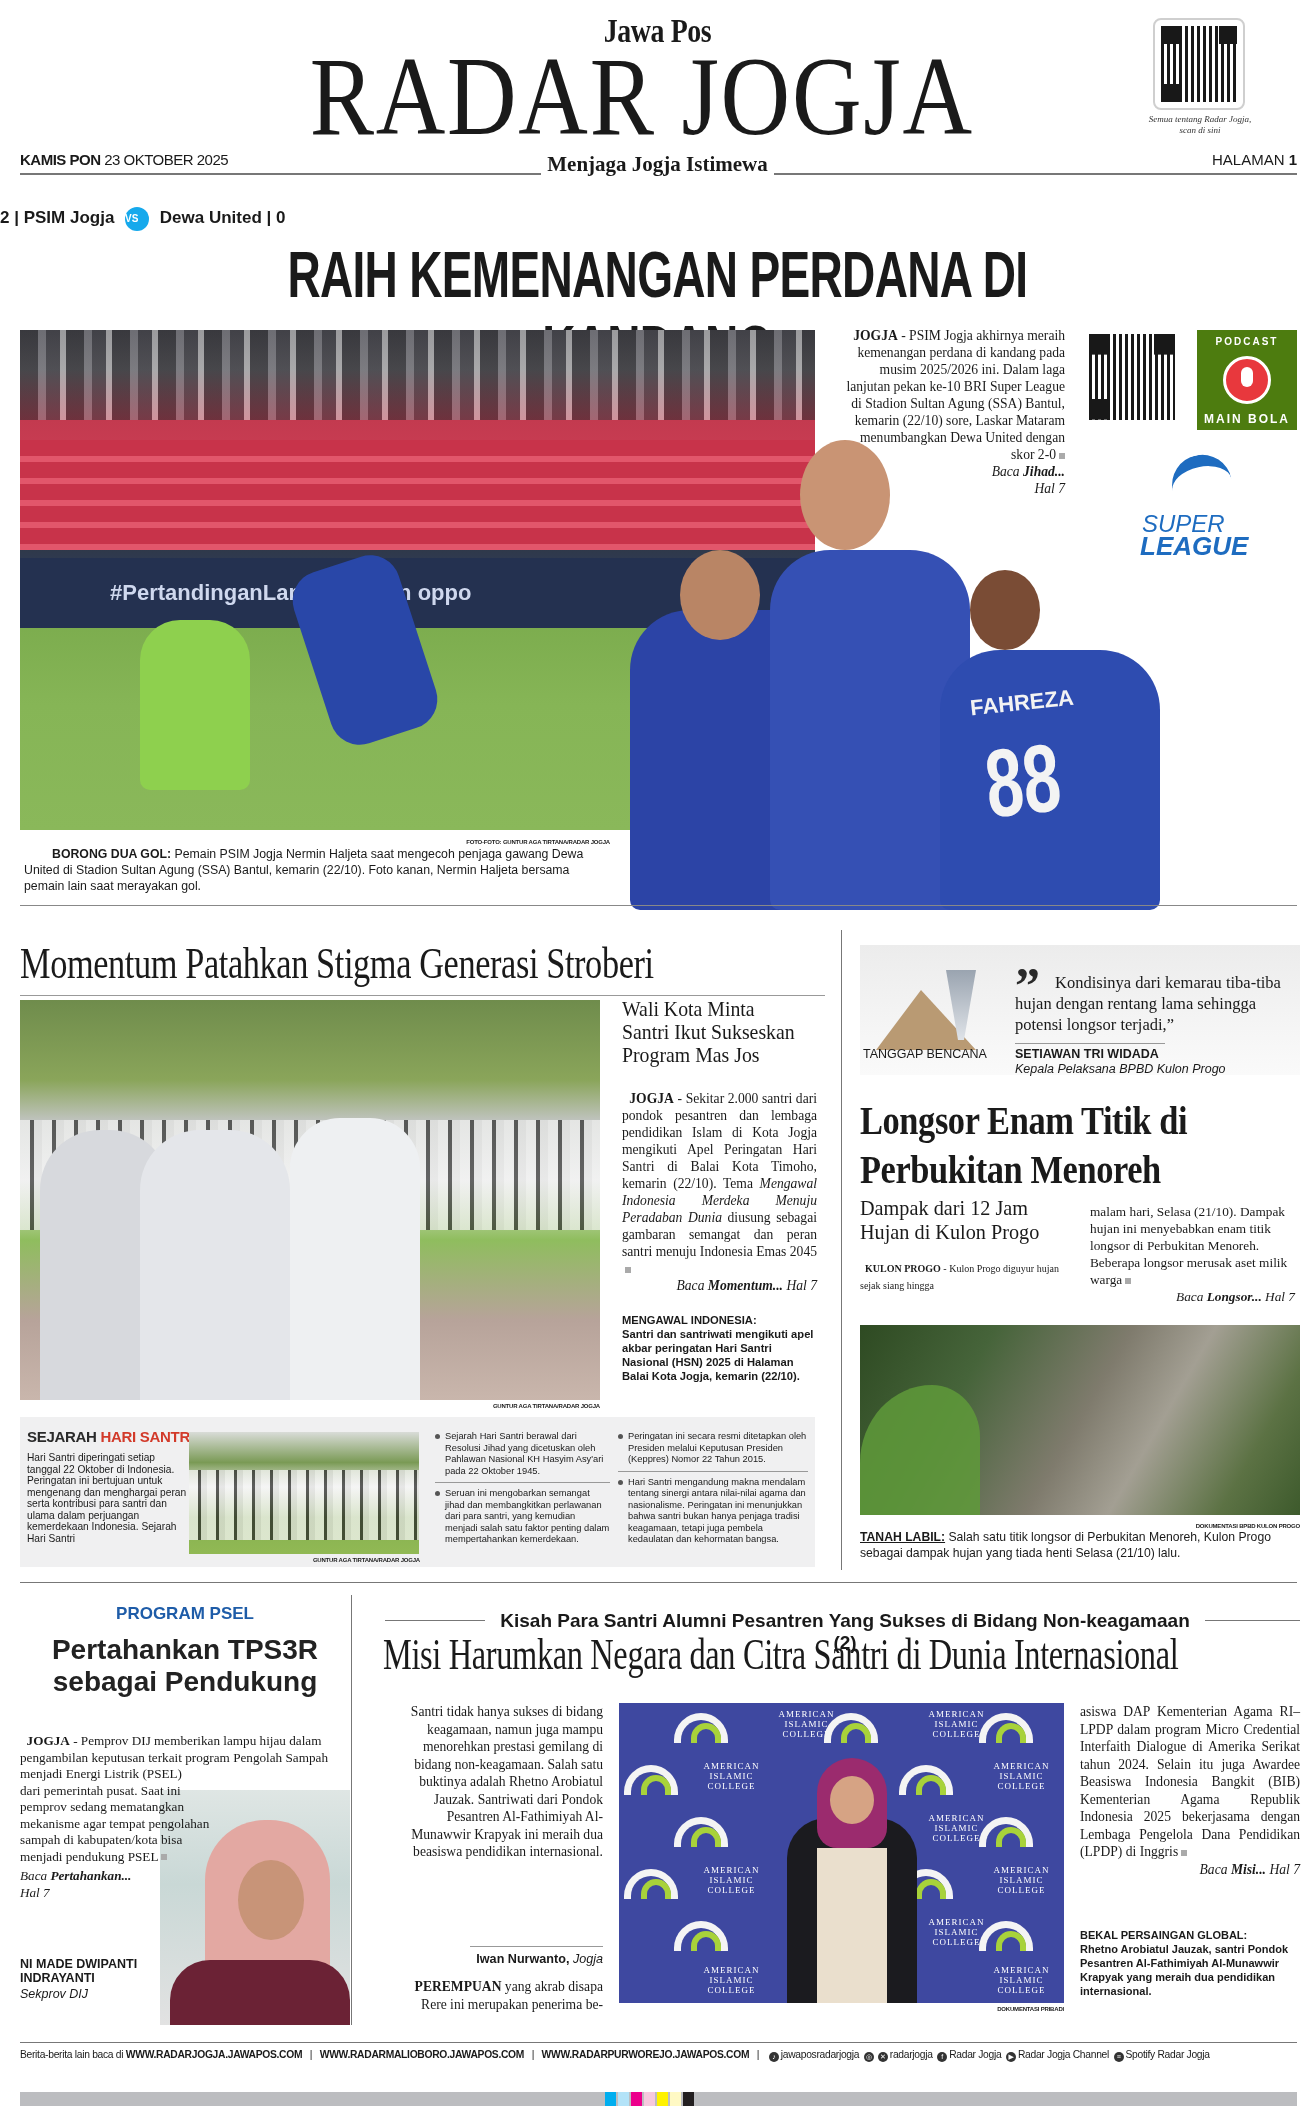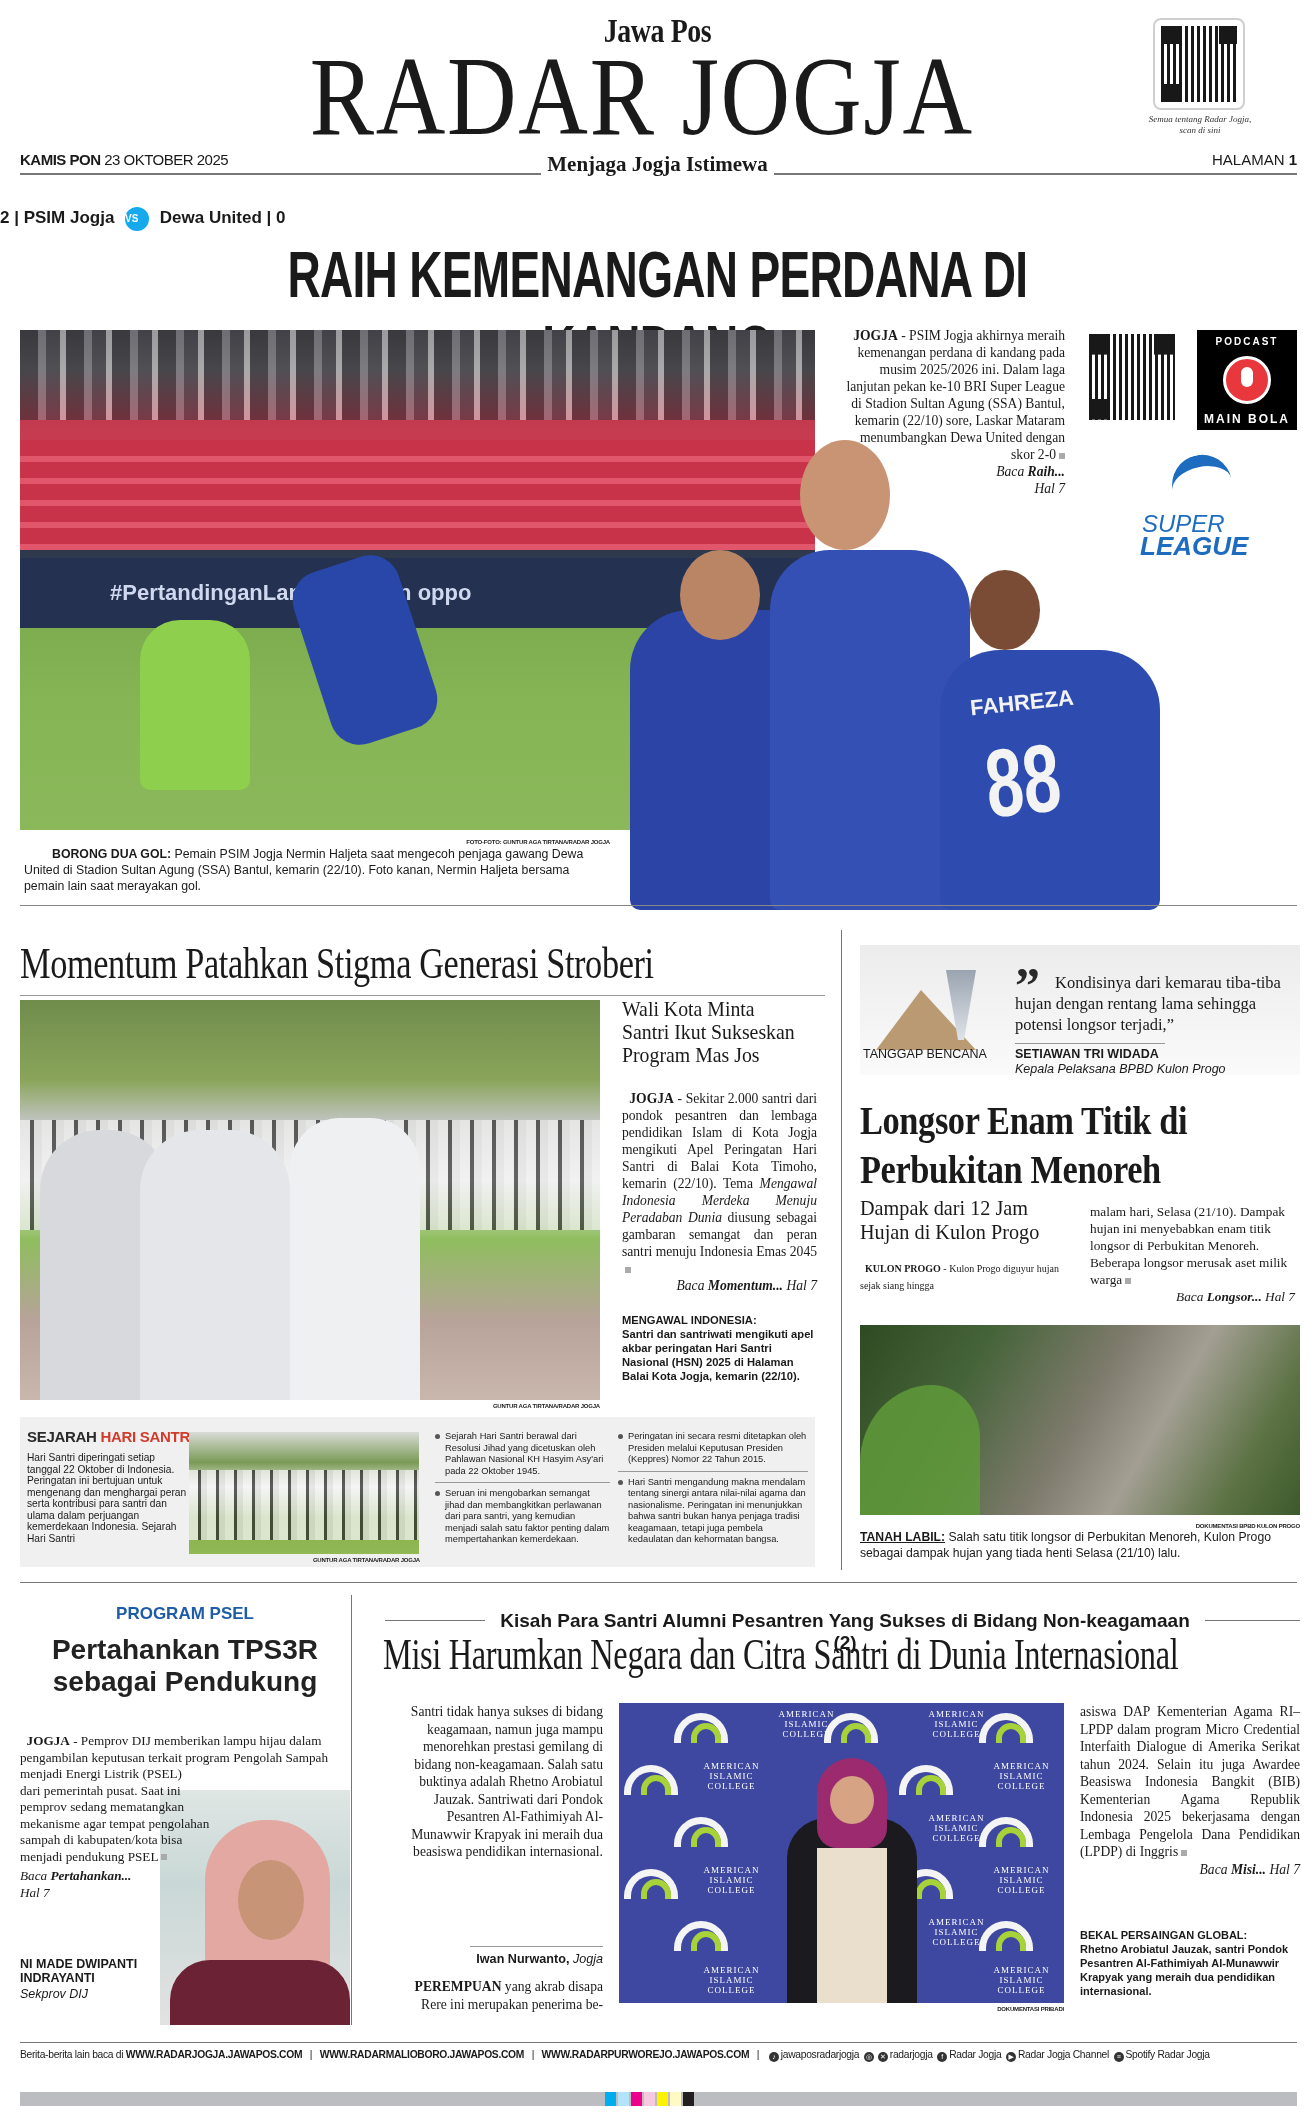--- a/index.html
+++ b/index.html
@@ -43,21 +43,21 @@
   .hero-caption { left: 24px; top: 846px; width: 580px; font-family:"Liberation Sans",sans-serif; font-size: 12.3px; line-height: 16px; }
   .hero-caption b { font-weight: bold; padding-left: 28px; }
 
   
   .lead { left: 840px; top: 327px; width: 225px; font-size: 13.6px; line-height: 17px; text-align: right; }
   .lead b { font-weight: bold; }
   .baca { font-style: italic; }
   .baca b { font-weight: bold; }
   .endmark { display:inline-block; width: 6px; height: 6px; background:#aaa; margin-left: 3px; vertical-align: middle; }
   .qr-mid { left: 1085px; top: 330px; width: 94px; height: 94px; background:#fff; padding: 4px; }
-  .podcast { left: 1197px; top: 330px; width: 100px; height: 100px; background: #000000; }
+  .podcast { left: 1197px; top: 330px; width: 100px; height: 100px; background: #4d7c0f; }
   .podcast .ring { position:absolute; left:26px; top:26px; width:48px; height:48px; border-radius:50%; background:#e8383d; border: 3px solid #fff; }
   .podcast .mic { position:absolute; left:44px; top:37px; width:12px; height:20px; border-radius:6px; background:#fff; }
   .podcast .t1 { position:absolute; left:0; top:6px; width:100px; text-align:center; color:#fff; font-family:"Liberation Sans",sans-serif; font-size:10px; font-weight:bold; letter-spacing:2px; }
   .podcast .t2 { position:absolute; left:0; top:82px; width:100px; text-align:center; color:#fff; font-family:"Liberation Sans",sans-serif; font-size:12px; font-weight:bold; letter-spacing:2px; }
   .superleague { left: 1140px; top: 455px; width: 130px; height: 110px; }
   .superleague .swoosh { position:absolute; left: 30px; top: 0; width: 60px; height: 40px; border-top: 12px solid #1e6cc0; border-radius: 40px 40px 0 0; transform: rotate(-12deg); }
   .superleague .s1 { position:absolute; left: 2px; top: 55px; font-family:"Liberation Sans",sans-serif; font-style: italic; color:#1e6cc0; font-size: 24px; }
   .superleague .s2 { position:absolute; left: 0; top: 76px; font-family:"Liberation Sans",sans-serif; font-weight:bold; font-style: italic; color:#1e6cc0; font-size: 26px; }
 
   .rule-mid { left: 20px; top: 905px; width: 1277px; height: 1px; background: #888; }
@@ -218,21 +218,21 @@
   <div class="p" style="left:170px;top:110px;width:200px;height:360px;background:#3550b4;"></div>
   <div class="head" style="left:200px;top:0px;width:90px;height:110px;background:#c99474;"></div>
   <div class="p" style="left:340px;top:210px;width:220px;height:260px;background:#2e4cb0;"></div>
   <div class="head" style="left:370px;top:130px;width:70px;height:80px;background:#7a4c35;"></div>
   <div class="fahreza">FAHREZA</div>
   <div class="num88">88</div>
 </div>
 
 <div class="abs lead">
   <b>JOGJA</b><span> - PSIM Jogja akhirnya meraih kemenangan perdana di kandang pada musim 2025/2026 ini. Dalam laga lanjutan pekan ke-10 BRI Super League di Stadion Sultan Agung (SSA) Bantul, kemarin (22/10) sore, Laskar Mataram menumbangkan Dewa United dengan skor 2-0</span><span class="endmark"></span><br>
-  <span class="baca"><span>Baca </span><b>Raih...</b></span><br>
+  <span class="baca"><span>Baca </span><b>Jihad...</b></span><br>
   <span class="baca">Hal 7</span>
 </div>
 <div class="abs qr-mid">
     <div class="qr-pattern"></div>
   </div>
 <div class="abs podcast">
   <div class="t1">PODCAST</div>
   <div class="ring"></div>
   <div class="mic"></div>
   <div class="t2">MAIN BOLA</div>

